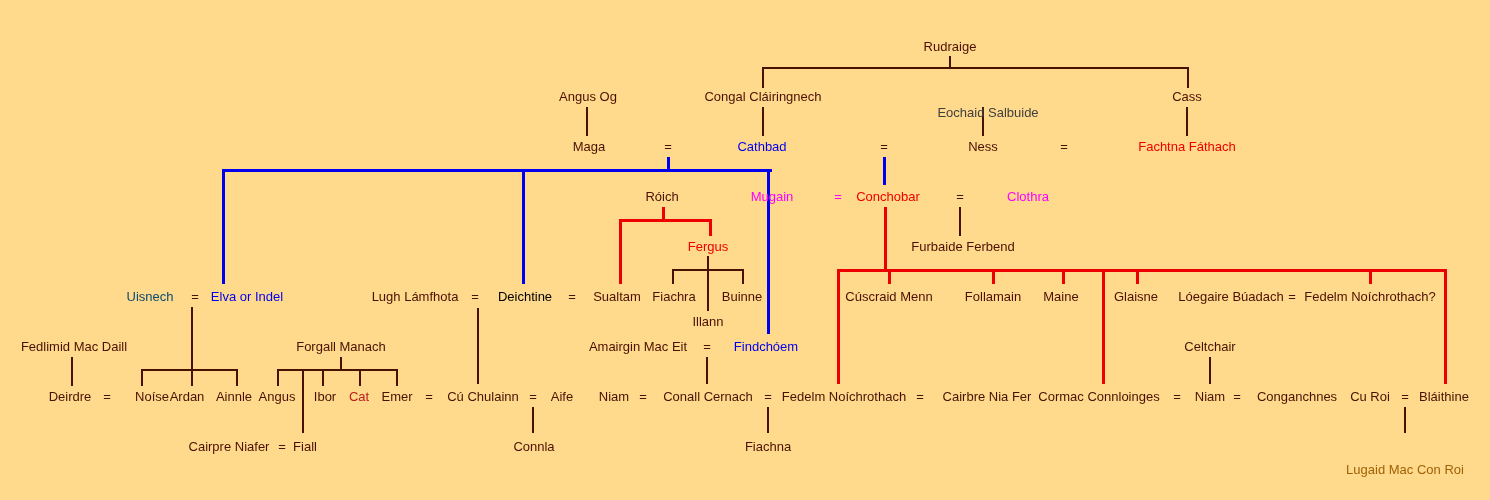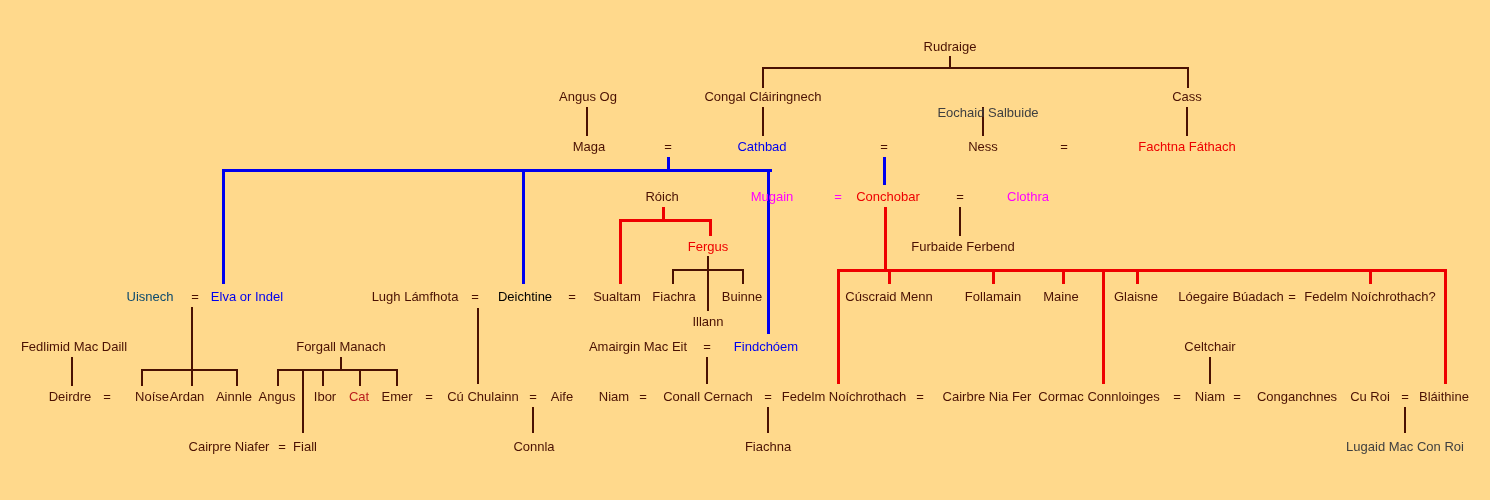--- a/index.html
+++ b/index.html
@@ -145,14 +145,14 @@
     <span class="node" style="left: 1237px; top: 396px; color: rgb(74, 17, 3);">=</span>
     <span class="node" style="left: 1297px; top: 396px; color: rgb(74, 17, 3);">Conganchnes</span>
     <span class="node" style="left: 1370px; top: 396px; color: rgb(74, 17, 3);">Cu Roi</span>
     <span class="node" style="left: 1405px; top: 396px; color: rgb(74, 17, 3);">=</span>
     <span class="node" style="left: 1444px; top: 396px; color: rgb(74, 17, 3);">Bláithine</span>
     <span class="node" style="left: 229px; top: 446px; color: rgb(74, 17, 3);">Cairpre Niafer</span>
     <span class="node" style="left: 282px; top: 446px; color: rgb(74, 17, 3);">=</span>
     <span class="node" style="left: 305px; top: 446px; color: rgb(74, 17, 3);">Fiall</span>
     <span class="node" style="left: 534px; top: 446px; color: rgb(74, 17, 3);">Connla</span>
     <span class="node" style="left: 768px; top: 446px; color: rgb(74, 17, 3);">Fiachna</span>
-    <span class="node" style="left: 1405px; top: 446px; color: #404040; text-align: right;">Lugaid Mac Con Roi</span>
+    <span class="node" style="left: 1405px; top: 469px; color: #a16207; text-align: right;">Lugaid Mac Con Roi</span>
   </div>
 
 </body></html>

